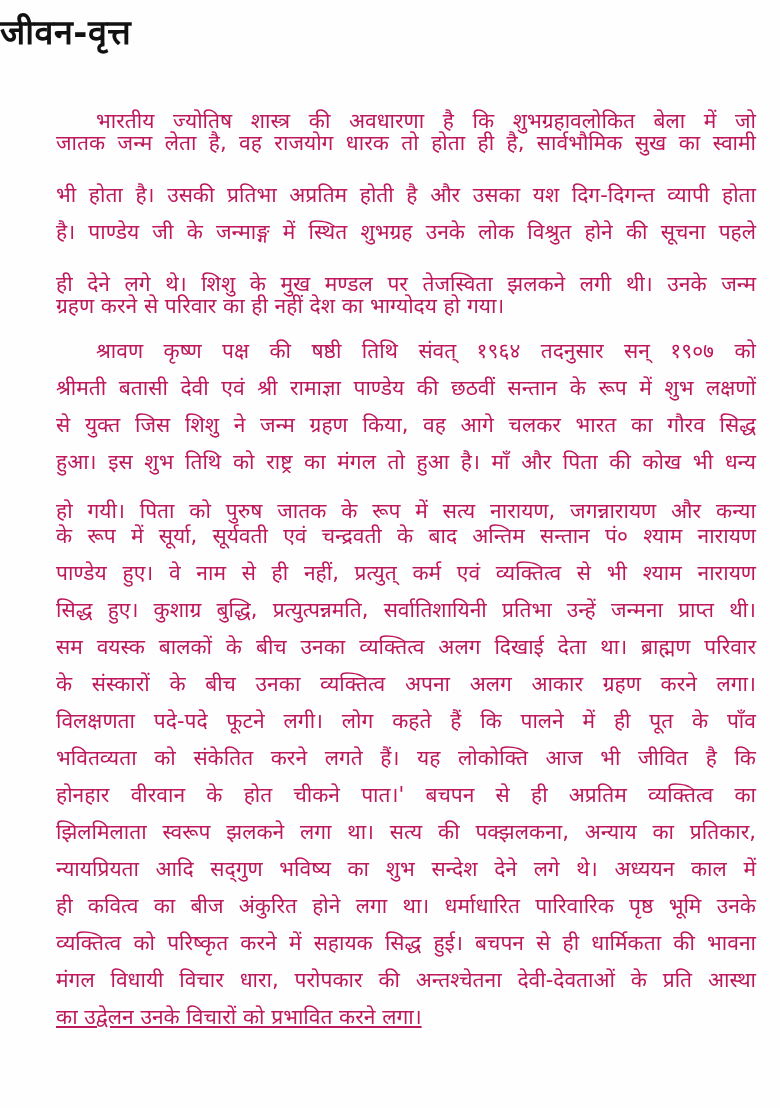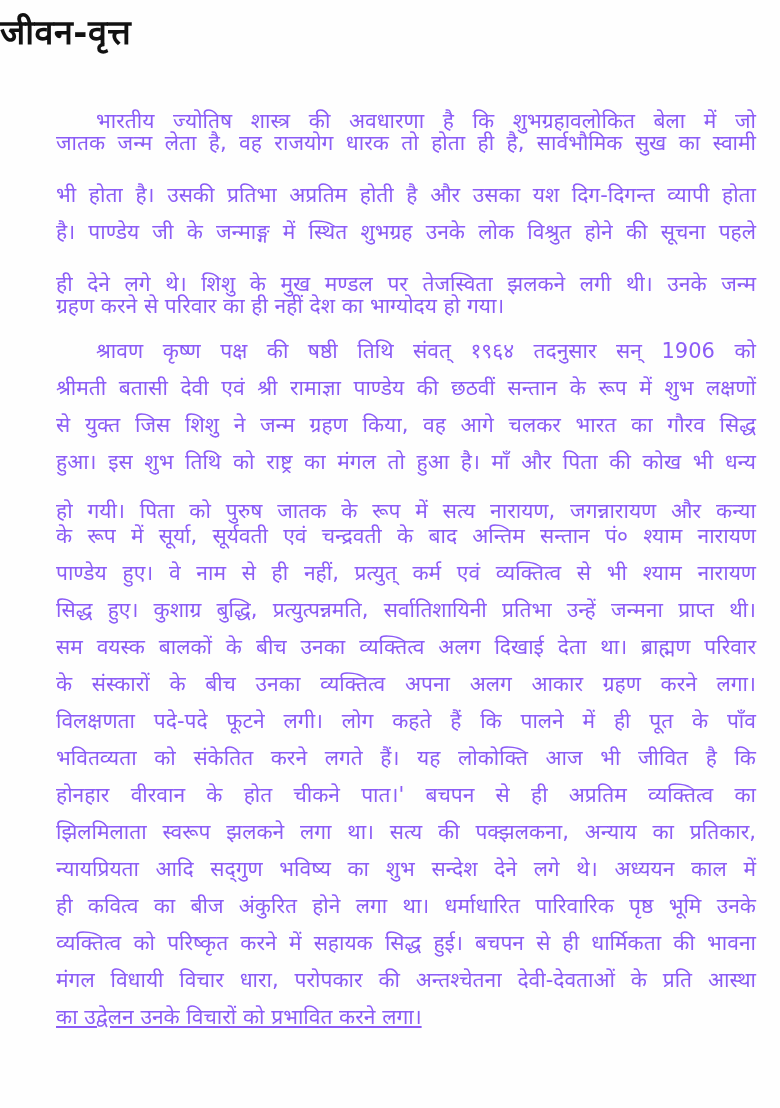--- a/index.html
+++ b/index.html
@@ -42,21 +42,21 @@
     .line {
       position: absolute;
       left: 0;
       width: 700px;
       height: 34px;
       font-size: 21px;
       line-height: 34px;
       white-space: nowrap;
       text-align: justify;
       text-align-last: justify;
-      color: #8b5cf6;
+      color: #be185d;
     }
     .line.indent {
       left: 40px;
       width: 660px;
     }
     .line.last {
       text-align-last: left;
     }
   </style>
 </head>
@@ -68,21 +68,21 @@
   <div class="lines" style="top:0;">
     <div class="line indent" style="top:104px;">भारतीय ज्योतिष शास्त्र की अवधारणा है कि शुभग्रहावलोकित बेला में जो</div>
     <div class="line" style="top:126px;">जातक जन्म लेता है, वह राजयोग धारक तो होता ही है, सार्वभौमिक सुख का स्वामी</div>
     <div class="line" style="top:178px;">भी होता है। उसकी प्रतिभा अप्रतिम होती है और उसका यश दिग-दिगन्त व्यापी होता</div>
     <div class="line" style="top:215px;">है। पाण्डेय जी के जन्माङ्ग में स्थित शुभग्रह उनके लोक विश्रुत होने की सूचना पहले</div>
     <div class="line" style="top:244px;margin-top:23px;">ही देने लगे थे। शिशु के मुख मण्डल पर तेजस्विता झलकने लगी थी। उनके जन्म</div>
     <div class="line last" style="top:289px;">ग्रहण करने से परिवार का ही नहीं देश का भाग्योदय हो गया।</div>
   </div>
 
   <div class="lines" style="top:0;">
-    <div class="line indent" style="top:334px;">श्रावण कृष्ण पक्ष की षष्ठी तिथि संवत् १९६४ तदनुसार सन् 1906 को</div>
+    <div class="line indent" style="top:334px;">श्रावण कृष्ण पक्ष की षष्ठी तिथि संवत् १९६४ तदनुसार सन् १९०७ को</div>
     <div class="line" style="top:371px;">श्रीमती बतासी देवी एवं श्री रामाज्ञा पाण्डेय की छठवीं सन्तान के रूप में शुभ लक्षणों</div>
     <div class="line" style="top:408px;">से युक्त जिस शिशु ने जन्म ग्रहण किया, वह आगे चलकर भारत का गौरव सिद्ध</div>
     <div class="line" style="top:445px;">हुआ। इस शुभ तिथि को राष्ट्र का मंगल तो हुआ है। माँ और पिता की कोख भी धन्य</div>
     <div class="line" style="top:458px;margin-top:36px;">हो गयी। पिता को पुरुष जातक के रूप में सत्य नारायण, जगन्नारायण और कन्या</div>
     <div class="line" style="top:519px;">के रूप में सूर्या, सूर्यवती एवं चन्द्रवती के बाद अन्तिम सन्तान पं० श्याम नारायण</div>
     <div class="line" style="top:556px;">पाण्डेय हुए। वे नाम से ही नहीं, प्रत्युत् कर्म एवं व्यक्तित्व से भी श्याम नारायण</div>
     <div class="line" style="top:593px;">सिद्ध हुए। कुशाग्र बुद्धि, प्रत्युत्पन्नमति, सर्वातिशायिनी प्रतिभा उन्हें जन्मना प्राप्त थी।</div>
     <div class="line" style="top:630px;">सम वयस्क बालकों के बीच उनका व्यक्तित्व अलग दिखाई देता था। ब्राह्मण परिवार</div>
     <div class="line" style="top:667px;">के संस्कारों के बीच उनका व्यक्तित्व अपना अलग आकार ग्रहण करने लगा।</div>
     <div class="line" style="top:704px;">विलक्षणता पदे-पदे फूटने लगी। लोग कहते हैं कि पालने में ही पूत के पाँव</div>

